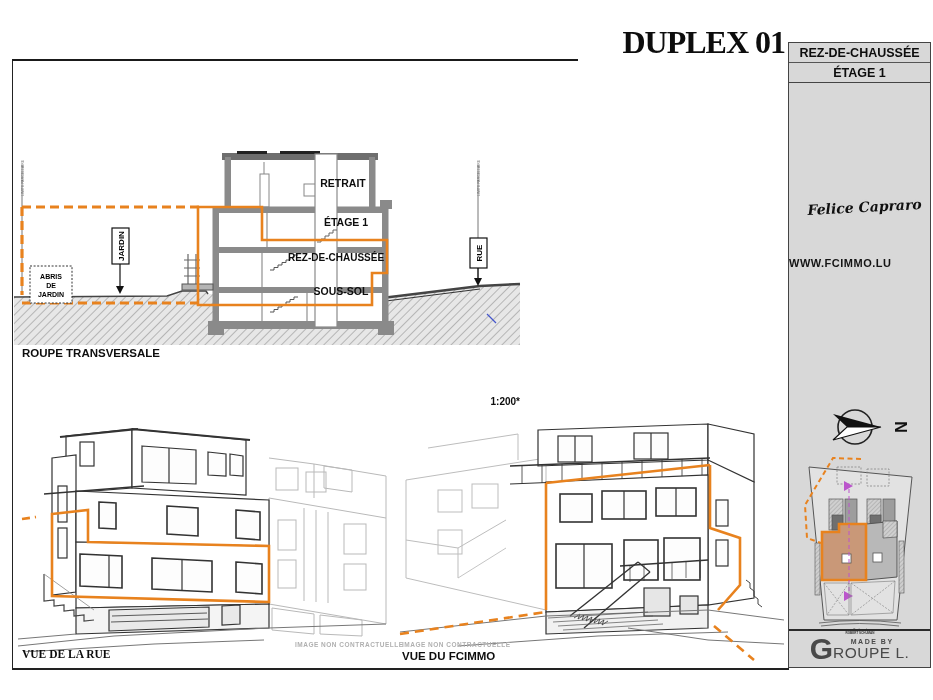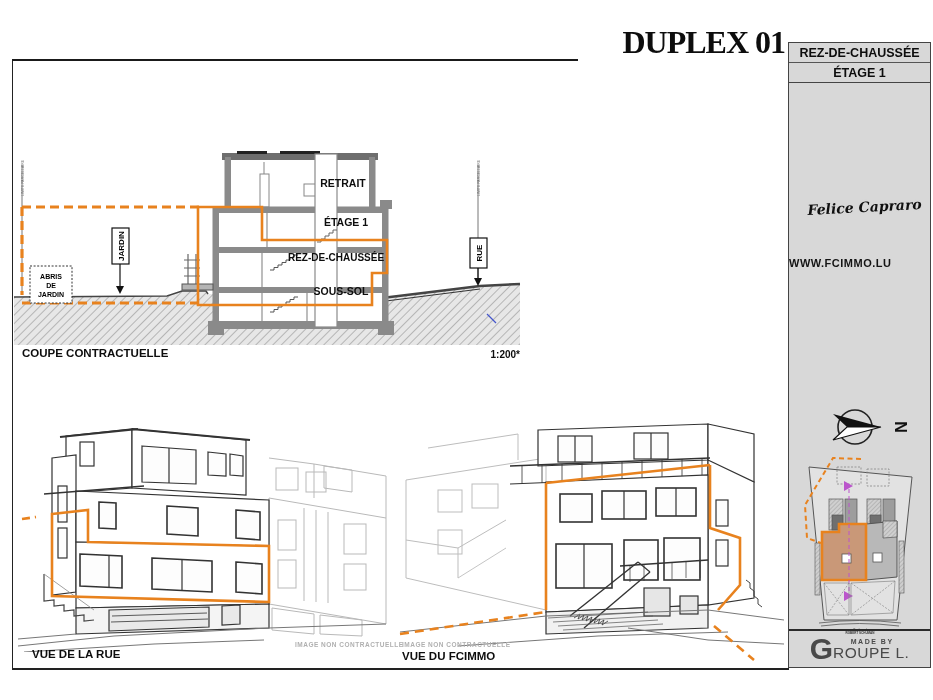--- a/index.html
+++ b/index.html
@@ -15,21 +15,21 @@
   .sheet-subtitle{
     position:absolute;top:61px;right:148px;font-size:10.5px;font-weight:bold;color:#0d0d0d;
   }
   .title-rule{position:absolute;left:12px;top:59px;width:566px;height:2px;background:#1a1a1a;}
   
   .main-frame{
     position:absolute;left:12px;top:61px;width:776px;height:607px;
     border-left:1.5px solid #222;border-bottom:2px solid #222;background:#fff;
   }
   .caption{position:absolute;font-size:11.5px;font-weight:bold;color:#0d0d0d;}
-  .scale-note{position:absolute;font-size:10px;font-weight:bold;color:#0d0d0d;}
+  .scale-note{position:absolute;font-size:10px;font-weight:bold;color:#0d0d0d;margin-top:47px;}
   .watermark{position:absolute;font-size:6.5px;font-weight:bold;letter-spacing:.5px;color:#b0b0b0;}
   
   .sidebar{
     position:absolute;left:788px;top:42px;width:143px;height:626px;
     background:#d8d8d8;border:1.2px solid #444;box-sizing:border-box;
   }
   .floor-label-box{border-bottom:1.2px solid #444;}
   .floor-label{font-size:12.5px;font-weight:bold;text-align:center;padding:3px 0 2px 0;color:#0d0d0d;}
   .floor-label.first{border-bottom:1px solid #555;}
   .fc-logo{position:absolute;top:108px;left:0;width:100%;height:150px;}
@@ -173,21 +173,21 @@
   </g>
 
   <g>
     <rect x="18" y="204" width="42" height="37" fill="#fff" stroke="#333" stroke-width="1" stroke-dasharray="2 1.6"></rect>
     <text x="39" y="217" font-size="7" font-weight="bold" text-anchor="middle">ABRIS</text>
     <text x="39" y="226" font-size="7" font-weight="bold" text-anchor="middle">DE</text>
     <text x="39" y="235" font-size="7" font-weight="bold" text-anchor="middle">JARDIN</text>
   </g>
 </svg>
 
-<div class="caption" style="left:22px;top:347px;">COUPE CONTRACTUELLE</div>
+<div class="caption" style="left:22px;top:347px;">ROUPE TRANSVERSALE</div>
 <div class="scale-note" style="left:468px;top:349px;width:52px;text-align:right;">1:200*</div>
 
 <svg style="position:absolute;left:14px;top:396px;" width="380" height="256" viewBox="0 0 380 256">
 
   <g stroke="#b9b9b9" fill="none" stroke-width="1">
     <polygon points="255,102 372,122 372,228 255,208"></polygon>
     <polyline points="255,62 300,68 300,102"></polyline>
     <polyline points="300,68 372,80 372,122"></polyline>
     <rect x="262" y="72" width="22" height="22"></rect>
     <rect x="292" y="76" width="20" height="20"></rect>
@@ -347,21 +347,21 @@
 
   <g stroke="#E8821E" fill="none" stroke-width="2.6">
     <path d="M148,63 L312,45"></path>
     <path d="M148,63 L148,190"></path>
     <path d="M312,45 L312,108 L342,118 L342,165 L320,190"></path>
     <path d="M2,214 L148,192" stroke-dasharray="9 6"></path>
     <path d="M316,206 L356,240" stroke-dasharray="9 6"></path>
   </g>
 </svg>
 
-<div class="caption" style="left:32px;top:648px;">VUE DE LA RUE</div>
+<div class="caption" style="left:22px;top:648px;font-family:Liberation Serif, serif;">VUE DE LA RUE</div>
 <div class="watermark" style="left:295px;top:641px;">IMAGE NON CONTRACTUELLE</div>
 <div class="watermark" style="left:402px;top:641px;">IMAGE NON CONTRACTUELLE</div>
 <div class="caption" style="left:402px;top:650px;">VUE DU FCIMMO</div>
 
 <aside class="sidebar">
   <div class="floor-label-box">
     <div class="floor-label first">REZ-DE-CHAUSSÉE</div>
     <div class="floor-label">ÉTAGE 1</div>
   </div>
 

